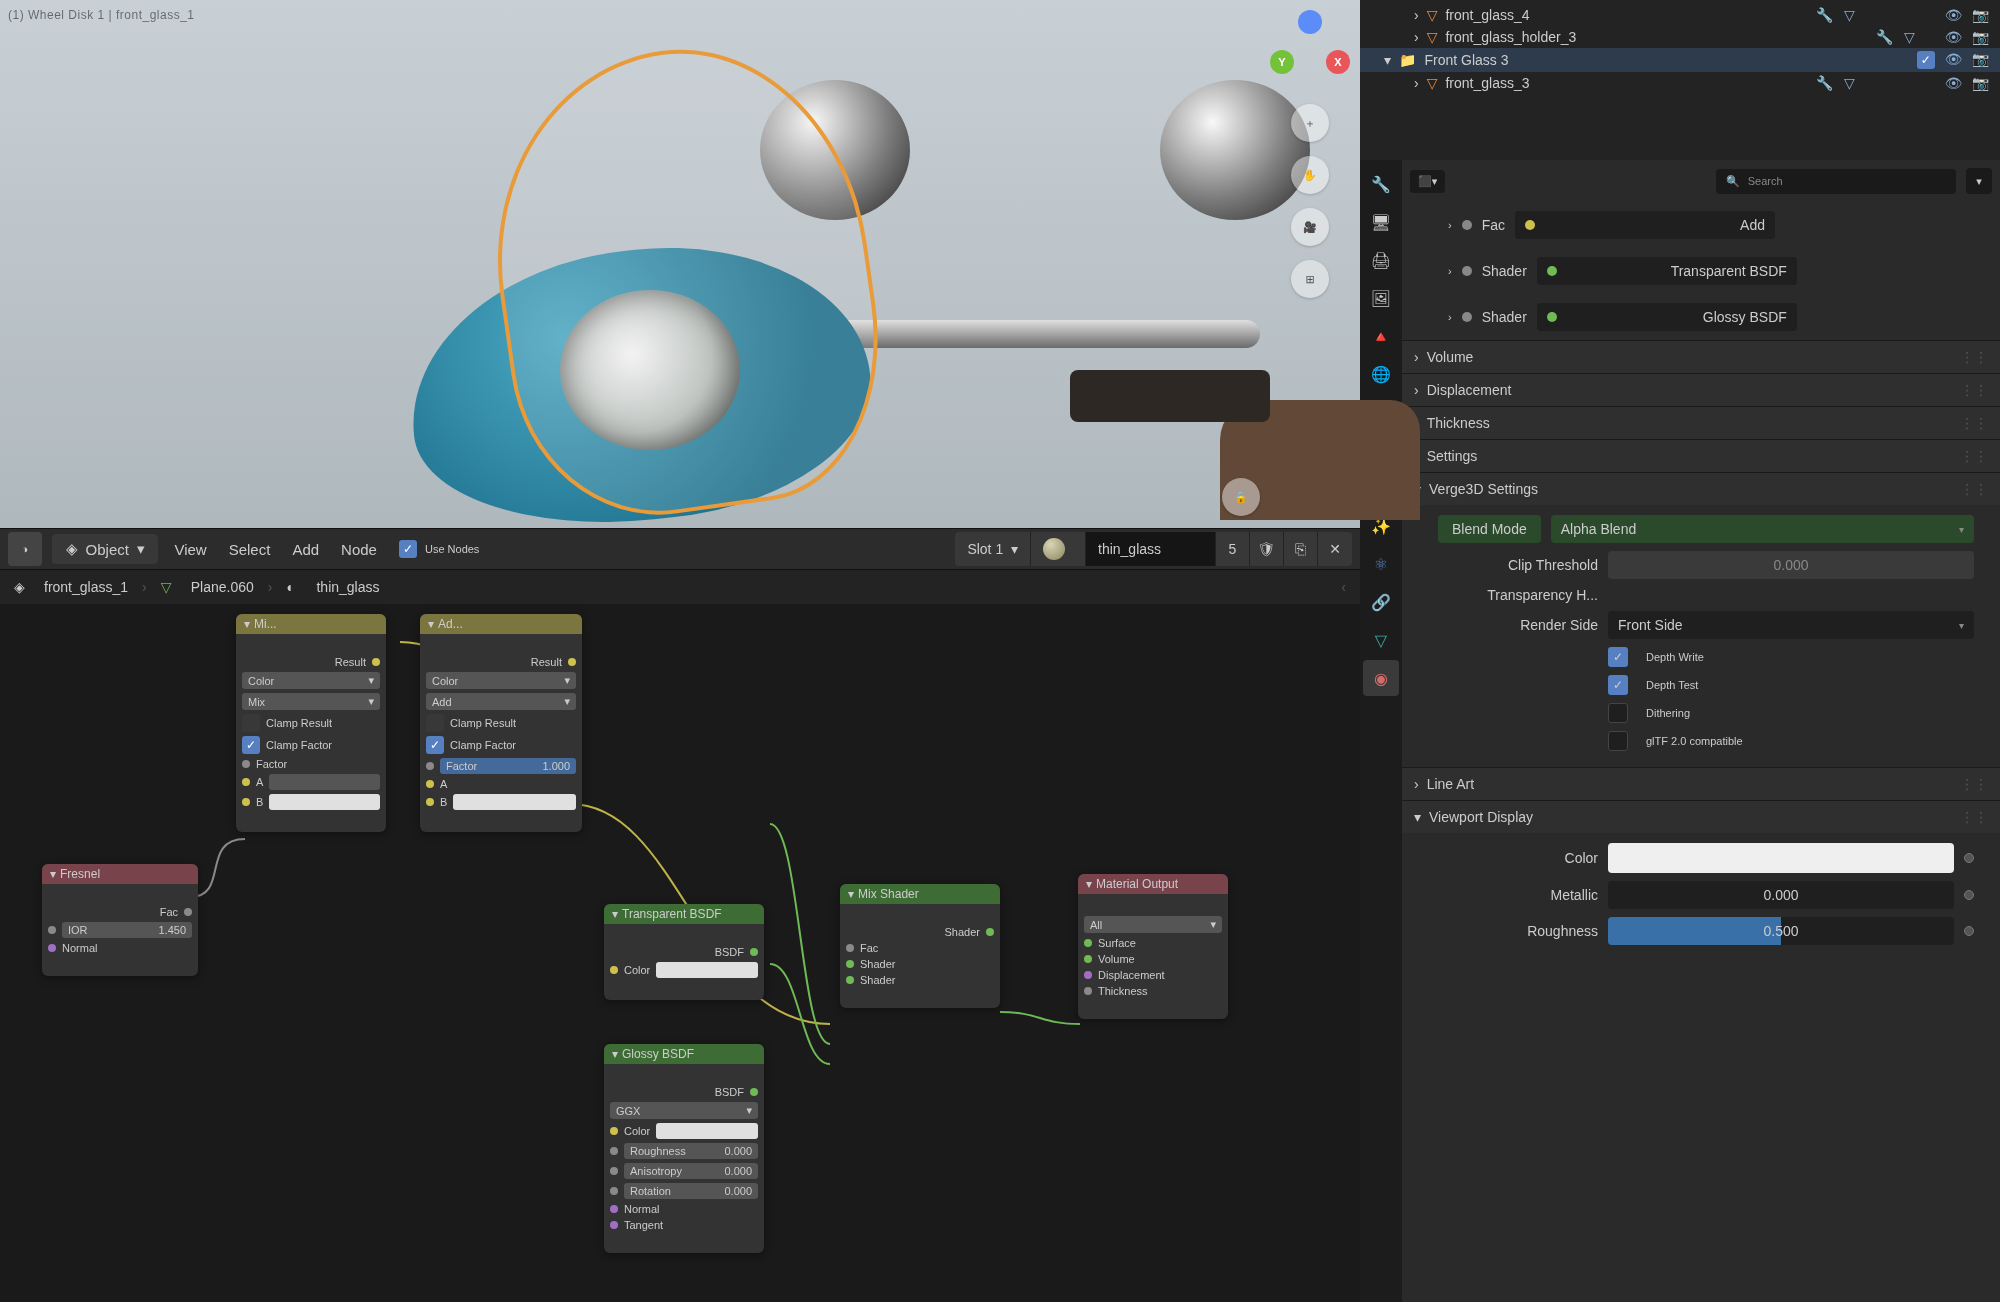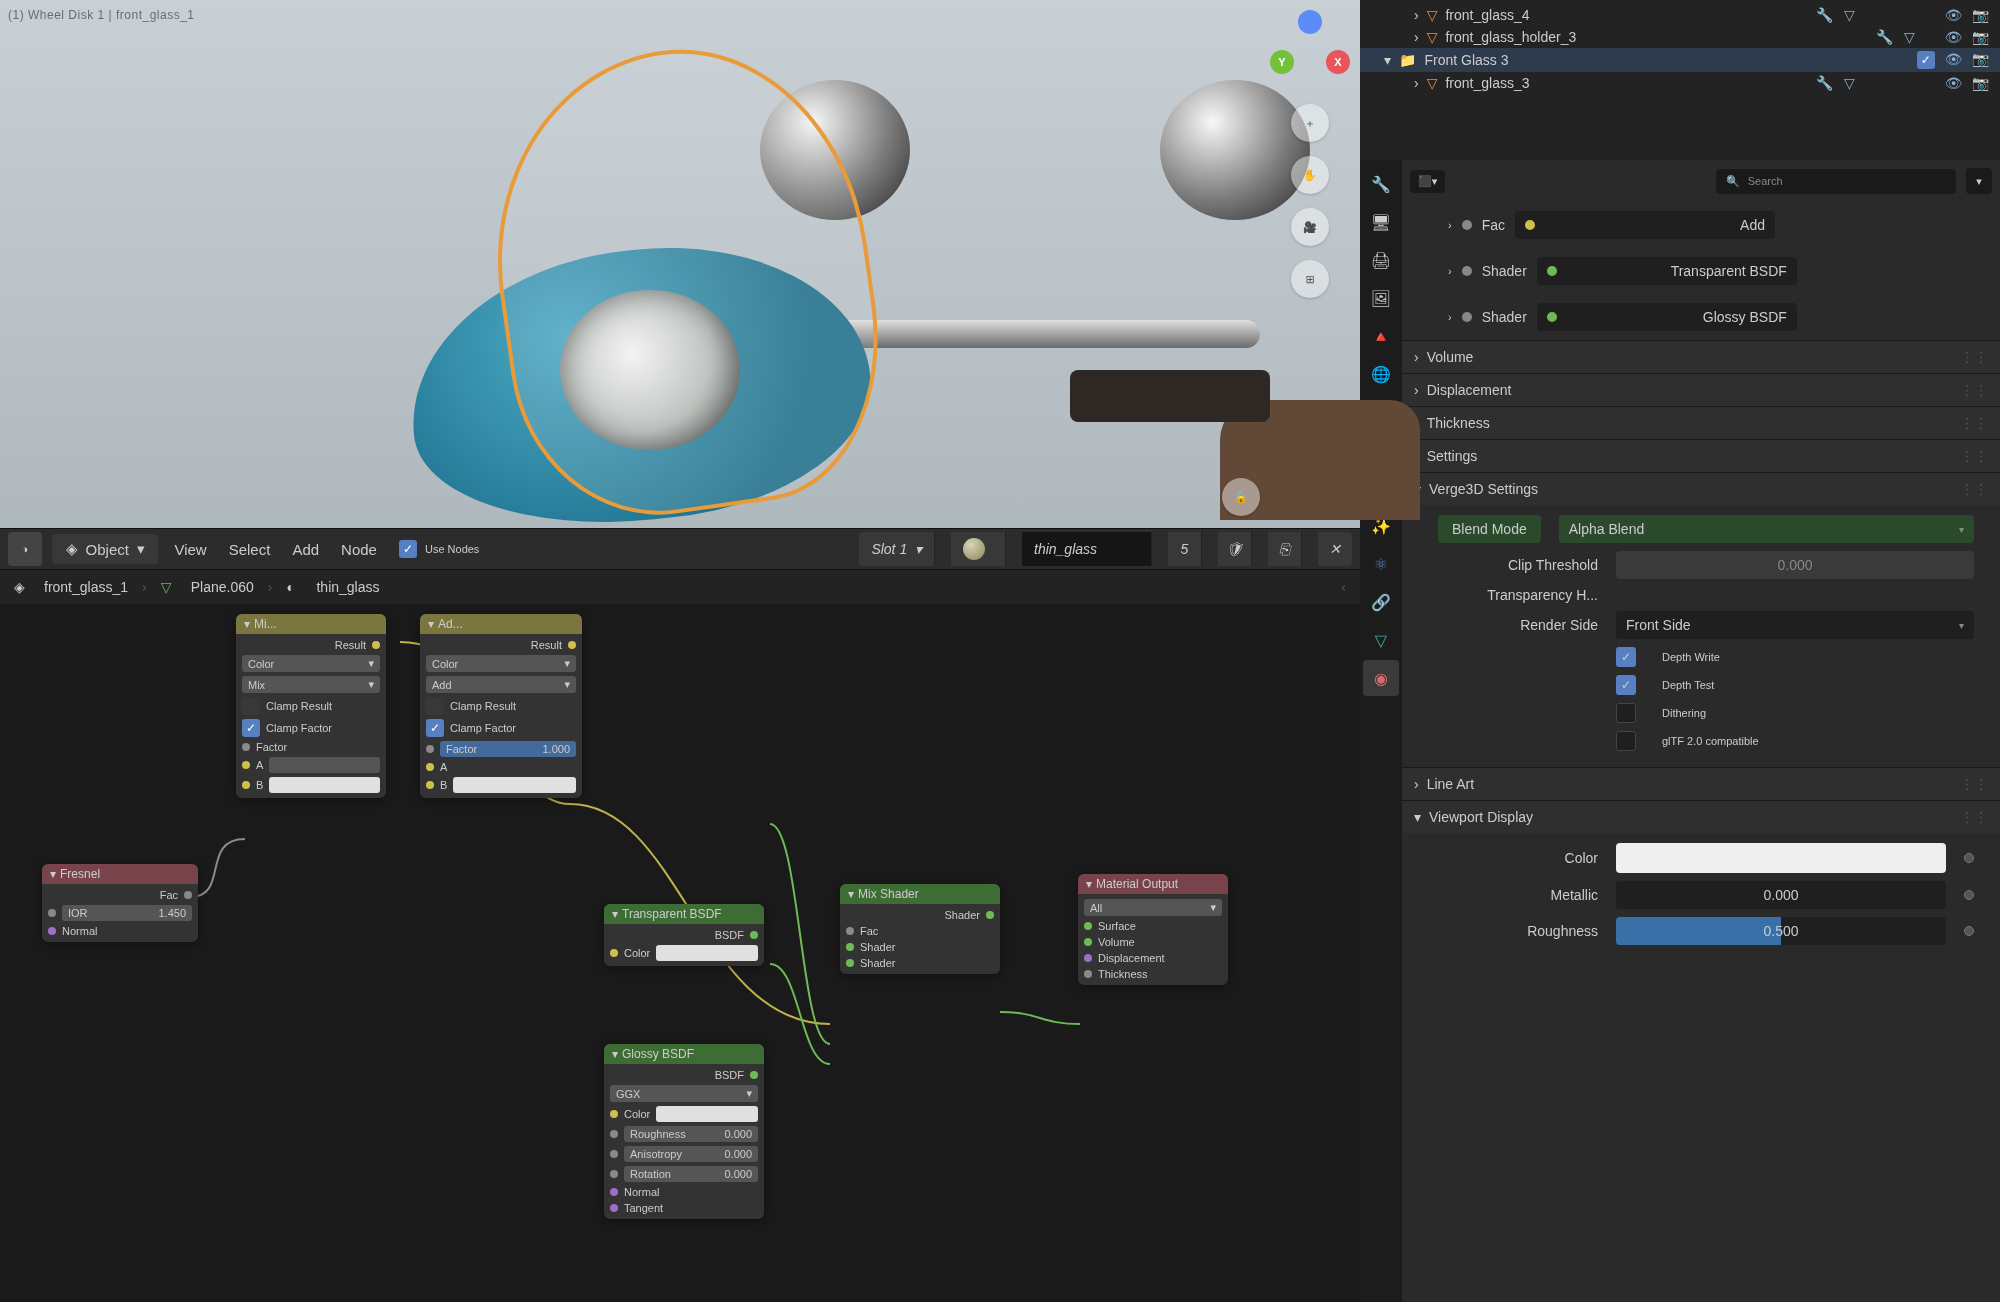--- a/index.html
+++ b/index.html
@@ -24,34 +24,34 @@
 .mirror.r { left: 1120px; }
 .handlebar { position: absolute; left: 790px; top: 290px; width: 430px; height: 28px; background: linear-gradient(180deg,#e0e0e0,#6a6a6a); border-radius: 14px; }
 .grip { position: absolute; left: 1030px; top: 340px; width: 200px; height: 52px; background: #2d2824; border-radius: 8px; }
 .seat { position: absolute; left: 1180px; top: 370px; width: 200px; height: 120px; background: #624836; border-radius: 40px 30px 0 0; }
 .node-header { height: 42px; background: #2c2c2c; display: flex; align-items: center; gap: 10px; padding: 0 8px; border-top: 1px solid #111; border-bottom: 1px solid #111; }
 .hdr-ico { width: 34px; height: 34px; border-radius: 4px; background: #444; display: flex; align-items: center; justify-content: center; }
 .hdr-sel { background: #383838; border-radius: 4px; padding: 6px 14px; display: flex; align-items: center; gap: 8px; font-size: 15px; }
 .hdr-menu { font-size: 15px; padding: 0 6px; }
 .chk { width: 18px; height: 18px; background: #5680c2; border-radius: 3px; display: inline-flex; align-items: center; justify-content: center; color: #fff; font-size: 12px; }
 .chk.off { background: #383838; }
-.slot-group { display: flex; margin-left: auto; gap: 16px; font-style: italic; }
+.slot-group { display: flex; margin-left: auto; gap: 0; }
 .slot-field { background: #383838; padding: 6px 12px; font-size: 14px; display: flex; align-items: center; border-right: 1px solid #222; }
 .slot-field:first-child { border-radius: 4px 0 0 4px; }
 .slot-field.rnd { border-radius: 0 4px 4px 0; border-right: none; }
 .mat-ball { width: 22px; height: 22px; border-radius: 50%; background: radial-gradient(circle at 35% 30%,#d8d4b5,#8b8660); margin-right: 8px; }
 .breadcrumb { height: 34px; background: #232323; display: flex; align-items: center; gap: 14px; padding: 0 14px; font-size: 14px; }
 .bc-ico { width: 16px; height: 16px; display: inline-flex; }
 .node-canvas { flex: 1; background: #1a1a1a; position: relative; overflow: hidden; }
 .node { position: absolute; background: #333; border-radius: 6px; font-size: 12px; box-shadow: 0 2px 8px rgba(0,0,0,.4); }
 .node-title { padding: 3px 8px; border-radius: 6px 6px 0 0; display: flex; align-items: center; gap: 4px; font-size: 12px; }
 .t-maroon { background: #79434b; }
 .t-olive { background: #7b7640; }
 .t-green { background: #3d6d35; }
-.node-body { padding: 3px 6px; }
+.node-body { padding: 20px 6px; }
 .n-row { display: flex; align-items: center; padding: 2px 0; gap: 6px; font-size: 11px; }
 .sock { width: 8px; height: 8px; border-radius: 50%; }
 .s-yellow { background: #cdc04c; }
 .s-green { background: #6fba55; }
 .s-gray { background: #8a8a8a; }
 .s-purple { background: #a06fc5; }
 .n-field { flex: 1; background: #555; border-radius: 3px; padding: 2px 6px; display: flex; justify-content: space-between; align-items: center; font-size: 11px; }
 .n-swatch { flex: 1; height: 16px; background: #e0e0e0; border-radius: 3px; }
 .n-slider { flex: 1; background: #446a9c; border-radius: 3px; padding: 2px 6px; display: flex; justify-content: space-between; font-size: 11px; }
 .wire { position: absolute; pointer-events: none; }
@@ -66,21 +66,21 @@
 .ptab { width: 36px; height: 36px; border-radius: 4px; display: flex; align-items: center; justify-content: center; font-size: 16px; }
 .ptab.active { background: #3a3a3a; }
 .prop-body { background: #2a2a2a; overflow-y: hidden; padding: 0; }
 .search-row { display: flex; align-items: center; gap: 10px; padding: 8px; }
 .search-input { flex: 0 0 240px; background: #1a1a1a; border-radius: 4px; padding: 6px 10px; display: flex; align-items: center; gap: 8px; color: #888; margin-left: auto; }
 .hdr-pill { background: #1a1a1a; border-radius: 4px; padding: 5px 8px; display: flex; align-items: center; gap: 6px; }
 .option-btn { width: 26px; height: 26px; background: #1a1a1a; border-radius: 4px; display: flex; align-items: center; justify-content: center; }
 .panel-h { display: flex; align-items: center; gap: 8px; padding: 8px 12px; background: #2f2f2f; border-top: 1px solid #1a1a1a; font-size: 14px; }
 .panel-h .drag { margin-left: auto; color: #555; }
 .panel-body { padding: 6px 10px 12px 20px; }
-.p-row { display: flex; align-items: center; gap: 18px; padding: 4px 16px; }
+.p-row { display: flex; align-items: center; gap: 10px; padding: 4px 16px; }
 .p-label { width: 160px; text-align: right; font-size: 14px; }
 .p-ctrl { flex: 1; background: #1f1f1f; border-radius: 4px; padding: 6px 10px; font-size: 14px; display: flex; align-items: center; justify-content: space-between; }
 .p-ctrl.dd::after { content: "▾"; color: #888; font-size: 10px; }
 .p-ctrl.blend { background: #2a4a2b; }
 .p-ctrl.num { justify-content: center; }
 .p-ctrl.half { background: linear-gradient(90deg,#3a70a8 50%,#1f1f1f 50%); justify-content: center; }
 .p-chk { width: 20px; height: 20px; border-radius: 3px; background: #5680c2; display: inline-flex; align-items: center; justify-content: center; margin-right: 8px; font-size: 12px; }
 .p-chk.off { background: #1f1f1f; border: 1px solid #444; }
 .indent-row { padding: 9px 0 9px 46px; display: flex; align-items: center; gap: 10px; }
 .sock-lg { width: 10px; height: 10px; border-radius: 50%; }

